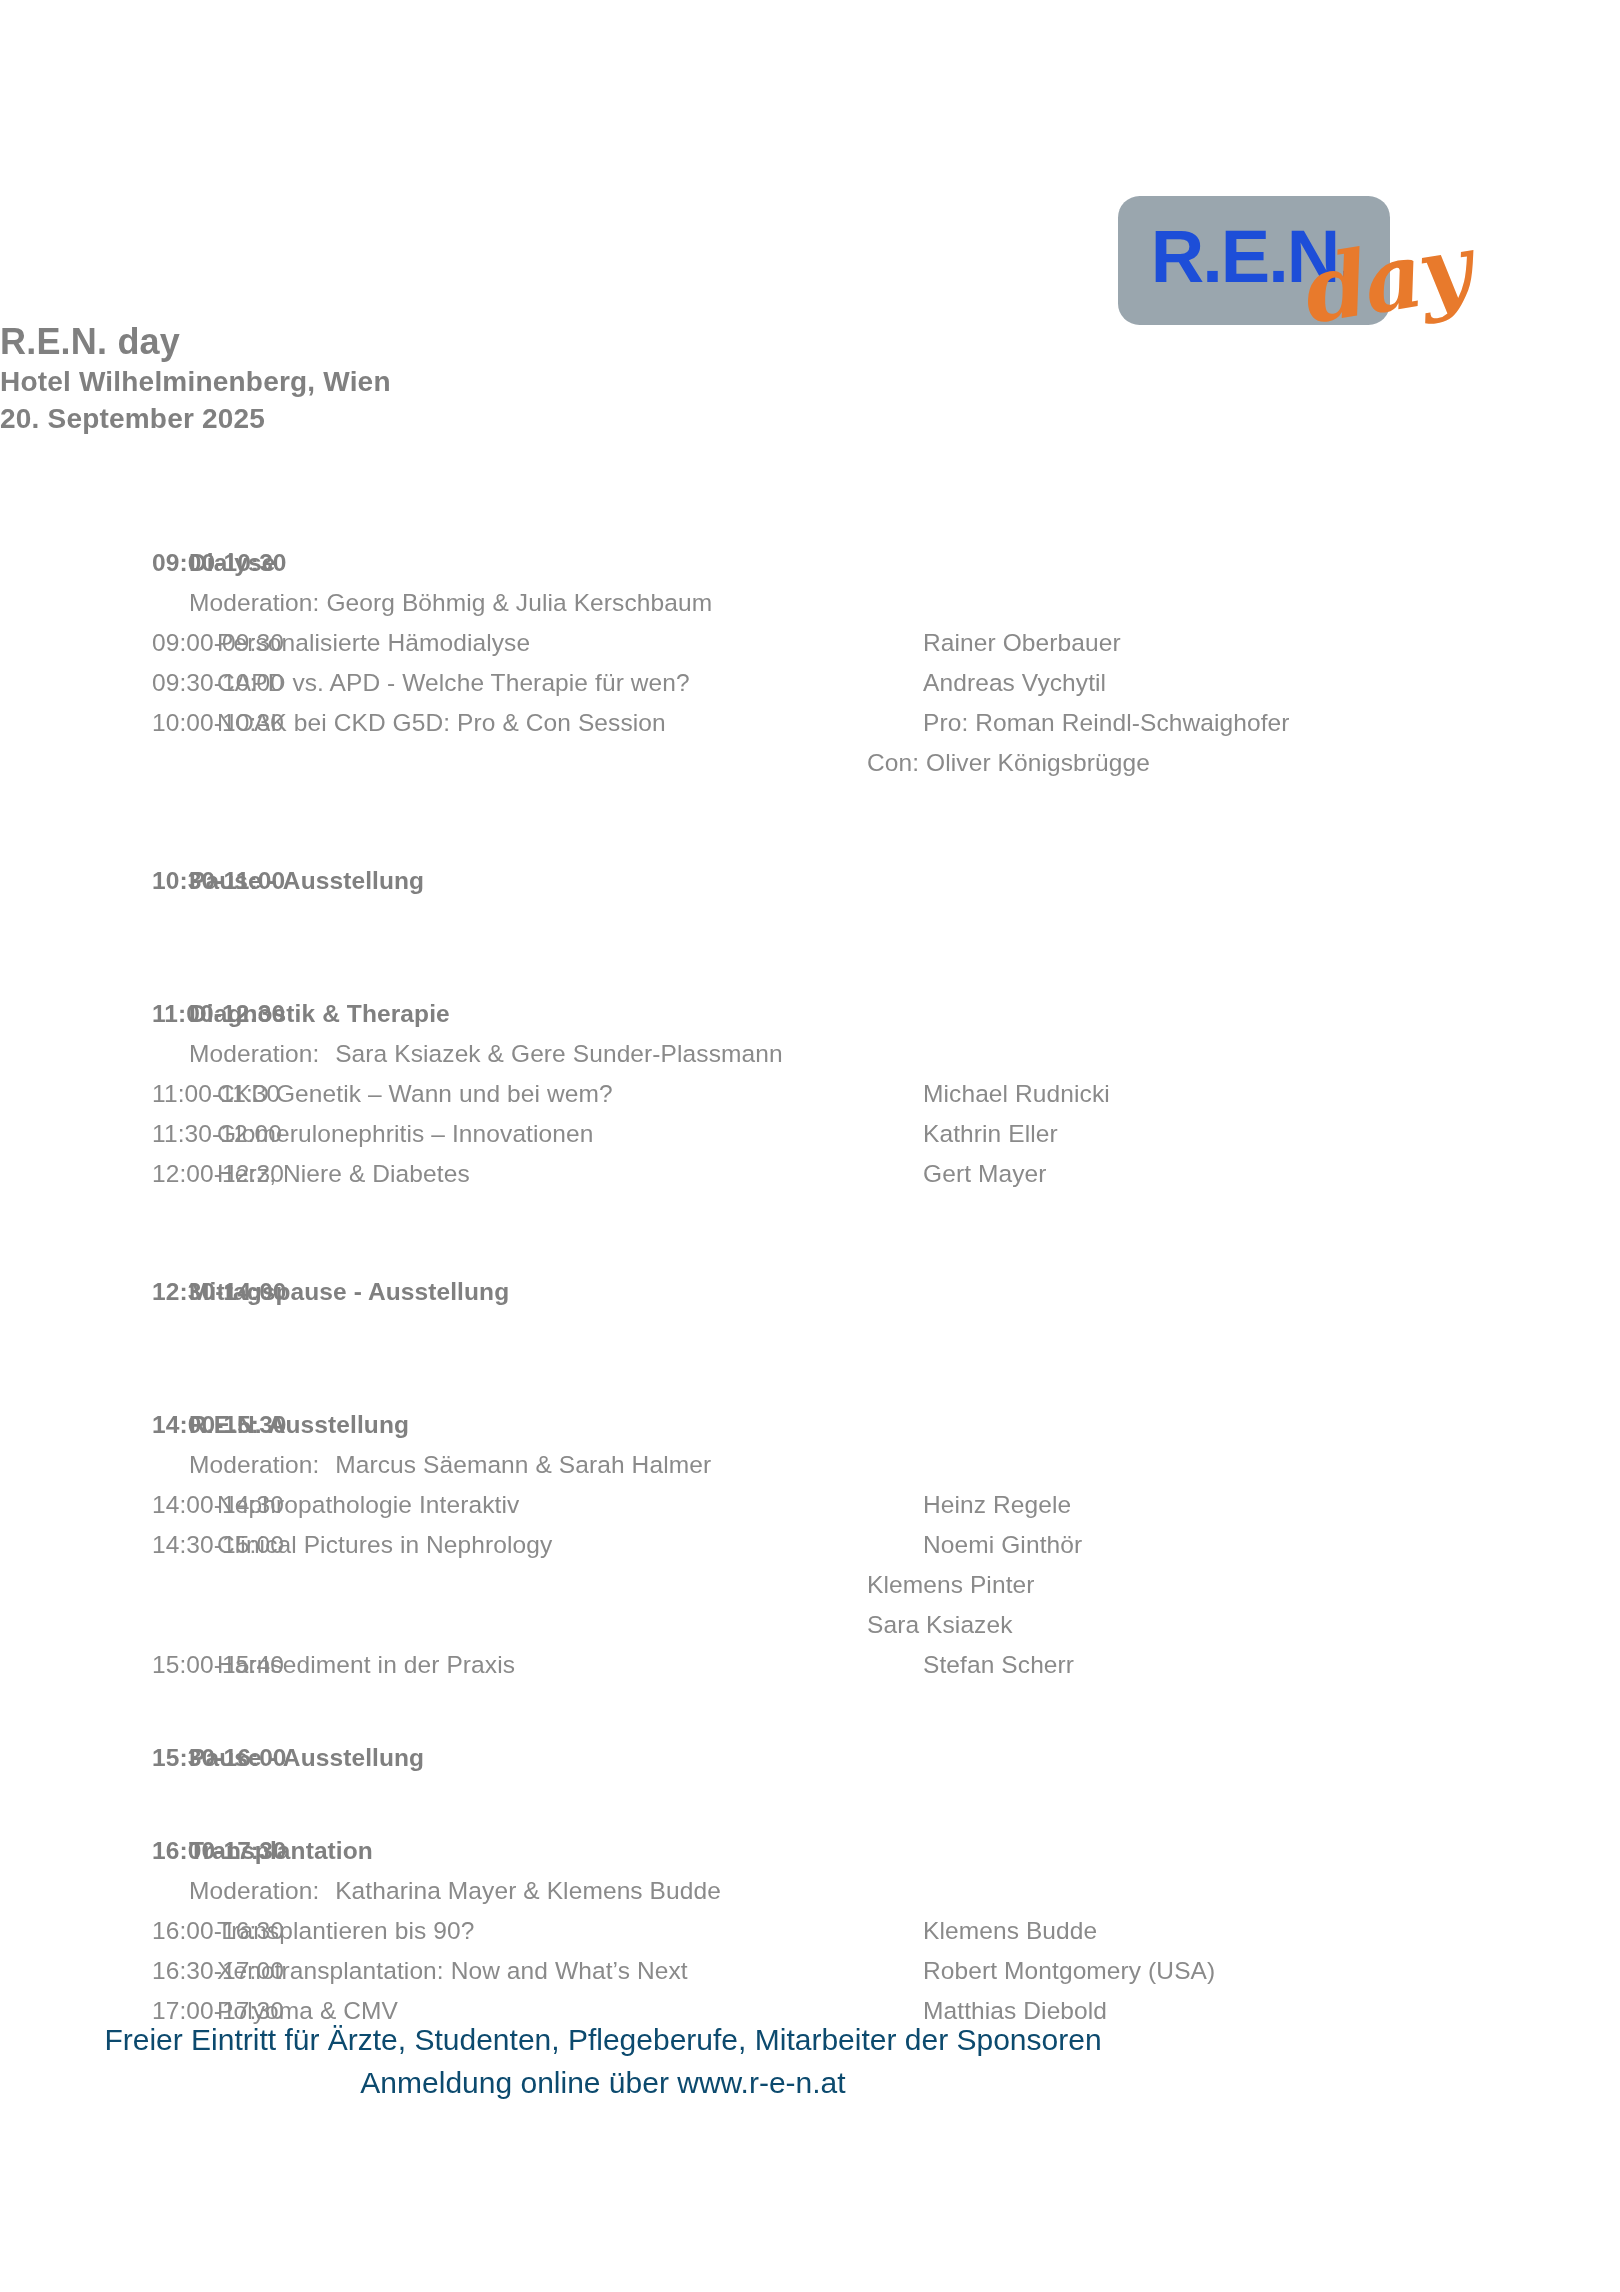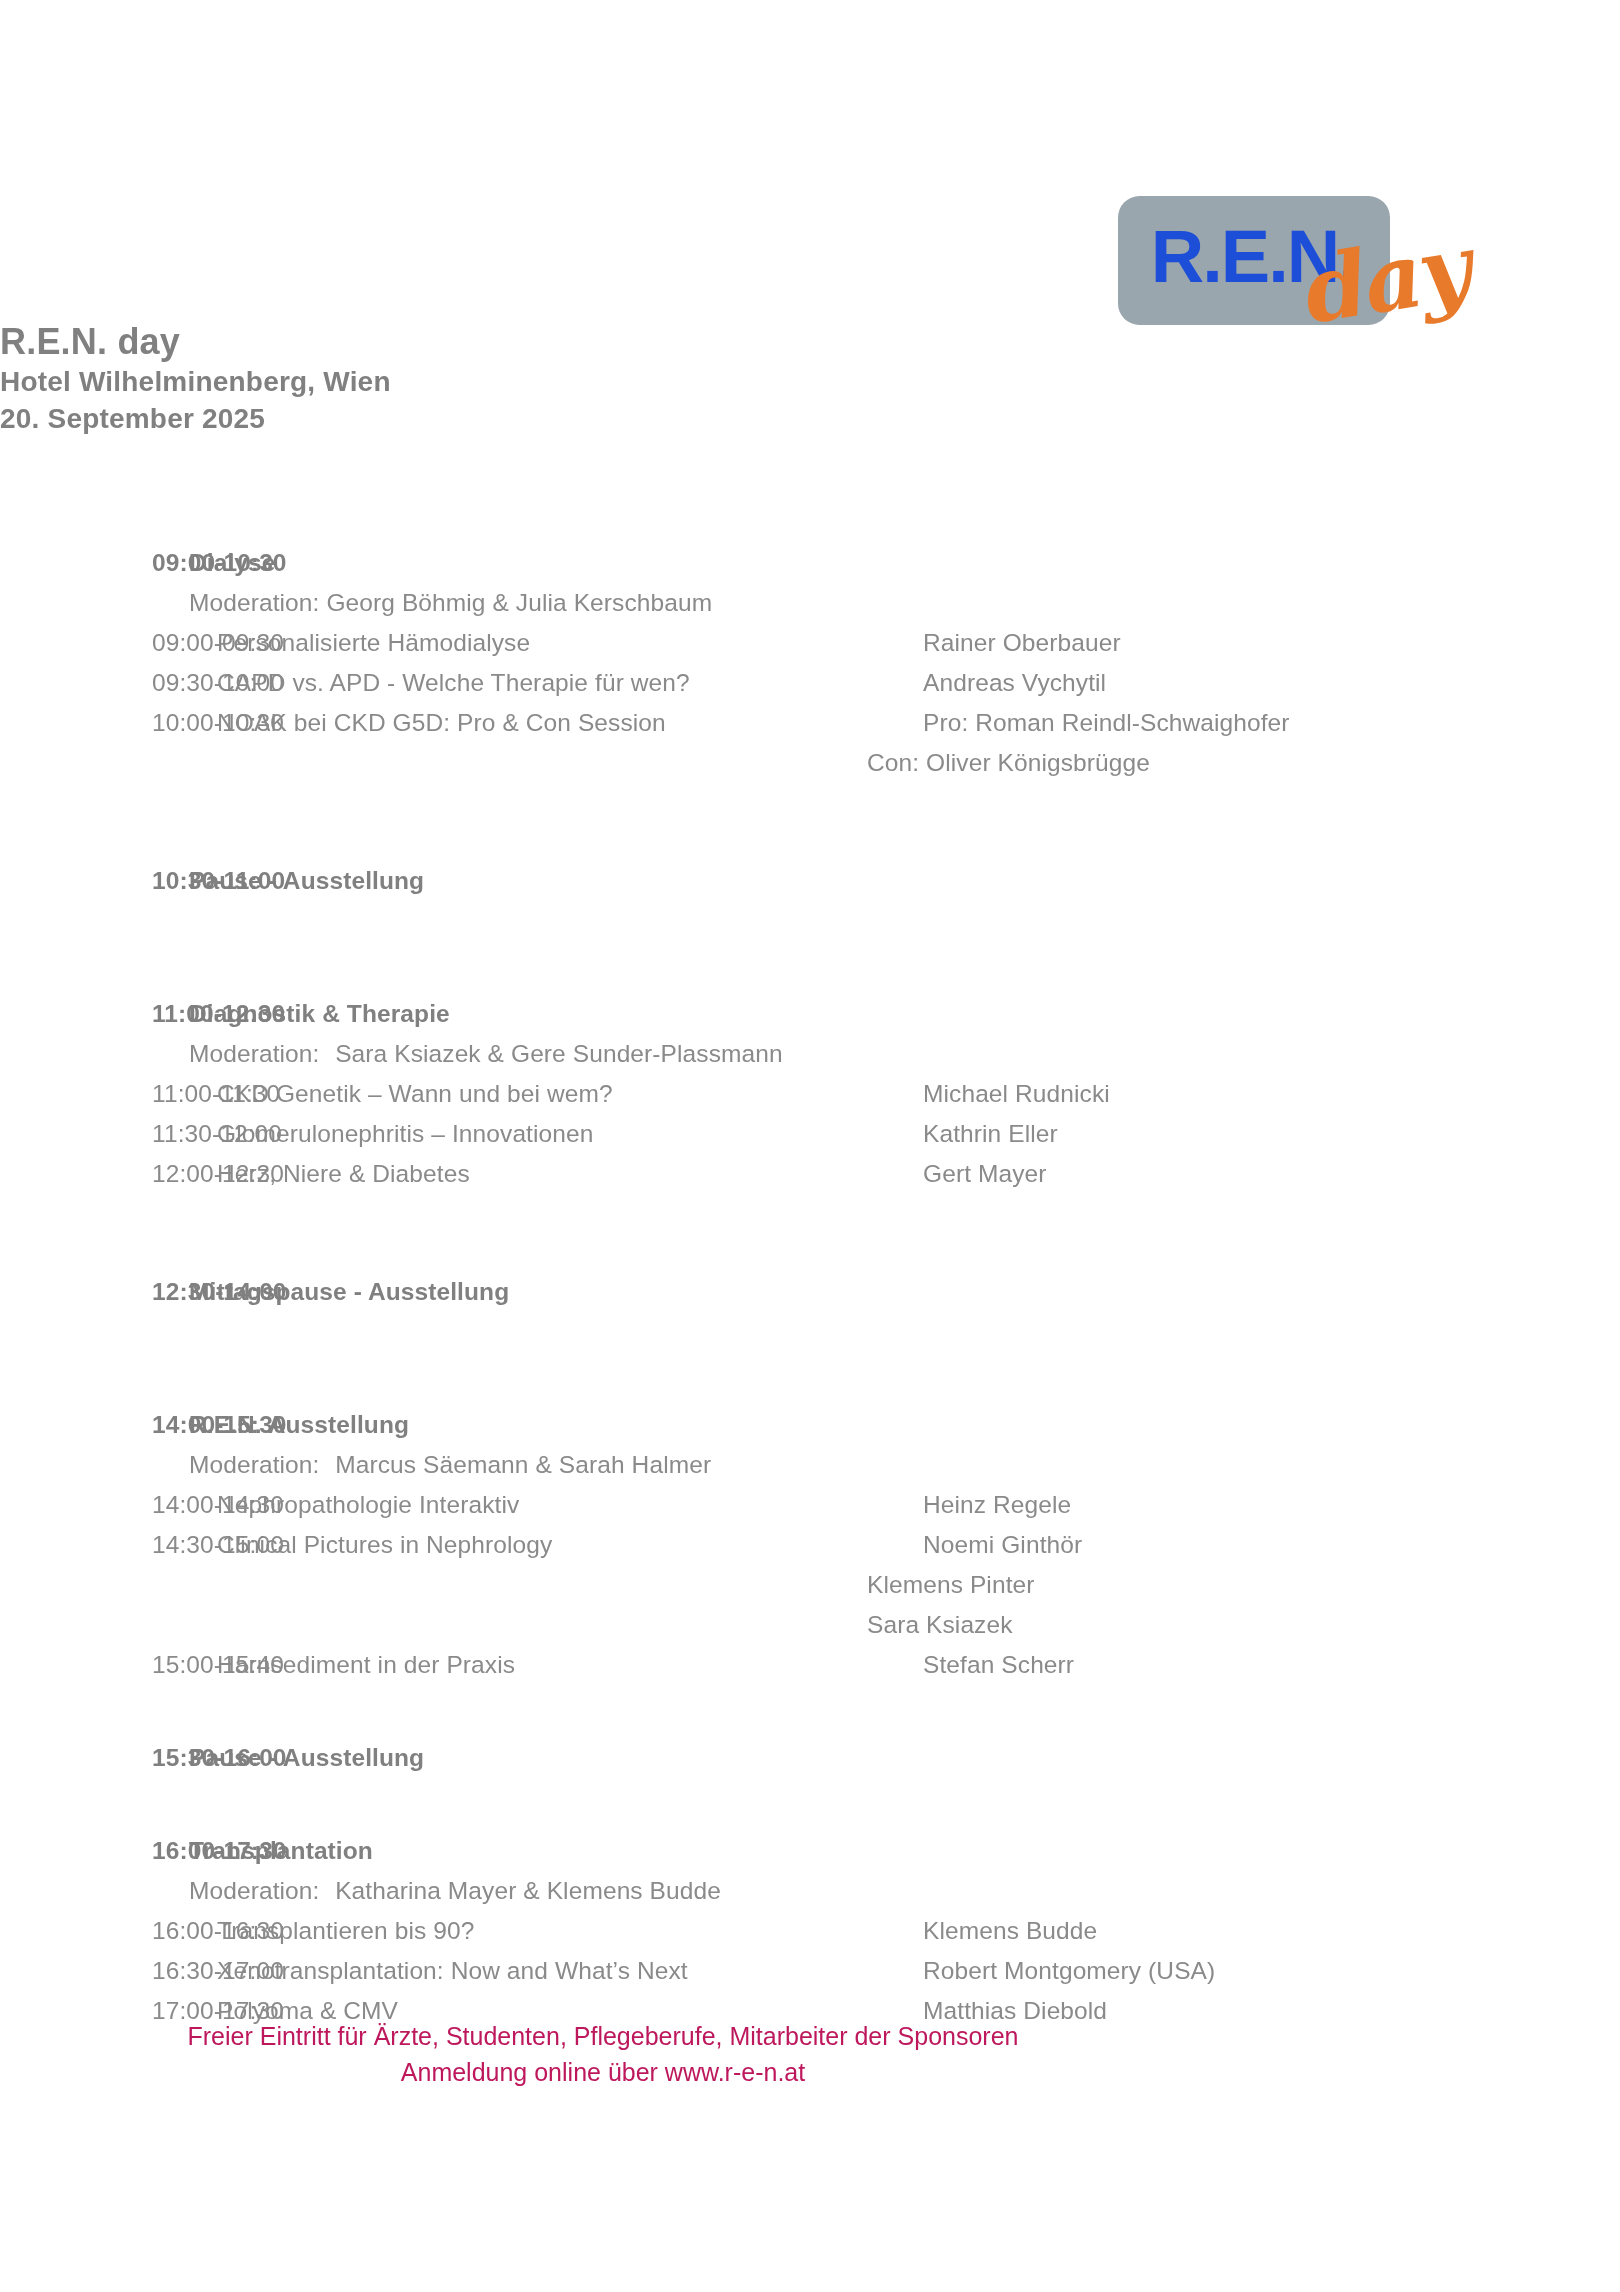--- a/index.html
+++ b/index.html
@@ -151,22 +151,22 @@
   .gap-lg { height: 78px; }
   .gap-xl { height: 93px; }
 
   
   .footer {
     position: absolute;
     left: 0;
     top: 2019px;
     width: 1206px;
     text-align: center;
-    color: #be185d;
-    font-size: 25px;
+    color: #0c4a6e;
+    font-size: 30px;
     line-height: 1.42;
   }
 </style>
 </head>
 <body>
 
 <div class="page">
 
   <div class="logo">
     <div class="logo-box"></div>

